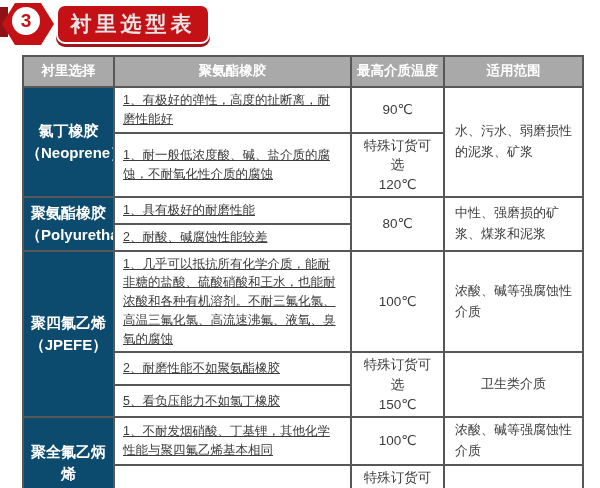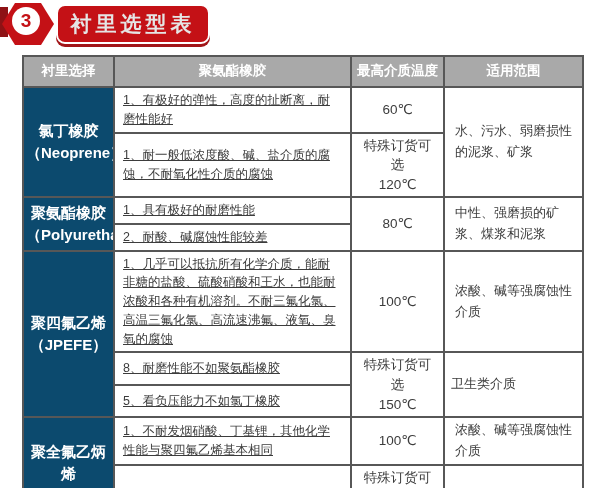--- a/index.html
+++ b/index.html
@@ -58,21 +58,21 @@
     background:#0c4a6e;color:#ffffff;font-weight:bold;
     text-align:center;vertical-align:middle;
     font-size:15px;line-height:1.45;white-space:pre-line;padding:0 2px;
   }
   td.perf{text-align:left;vertical-align:middle;padding:3px 8px;text-decoration:underline;}
   td.temp{
     text-align:center;vertical-align:middle;
     font-size:13.5px;white-space:pre-line;line-height:1.45;
   }
   td.scope{
-    vertical-align:middle;font-size:13px;line-height:1.6;
+    text-align:center;vertical-align:middle;font-size:13px;line-height:1.6;
   }
   td.scope.left{text-align:left;padding:2px 10px;}
   tr.sub td{border-top:1px solid #919191;border-radius:9px;}
   .h-r1a{height:41px}.h-r1b{height:42px}
   .h-r2a{height:25px}.h-r2b{height:24px}
   .h-r3a{height:85px}.h-r3b{height:21px}.h-r3c{height:21px}
   .h-r4a{height:48px}.h-r4b{height:44px}
 </style>
 </head>
 <body>
@@ -98,21 +98,21 @@
       <th>最高介质温度</th>
       <th>适用范围</th>
     </tr>
   </thead>
   <tbody>
 
     <tr class="h-r1a">
       <td class="mat" rowspan="2">氯丁橡胶
 （Neoprene）</td>
       <td class="perf">1、有极好的弹性，高度的扯断离，耐磨性能好</td>
-      <td class="temp">60℃</td>
+      <td class="temp">90℃</td>
       <td class="scope left" rowspan="2">水、污水、弱磨损性的泥浆、矿浆</td>
     </tr>
     <tr class="h-r1b">
       <td class="perf">1、耐一般低浓度酸、碱、盐介质的腐蚀，不耐氧化性介质的腐蚀</td>
       <td class="temp">特殊订货可选
 120℃</td>
     </tr>
 
     <tr class="h-r2a">
       <td class="mat" rowspan="2">聚氨酯橡胶
@@ -126,21 +126,21 @@
     </tr>
 
     <tr class="h-r3a">
       <td class="mat" rowspan="3">聚四氟乙烯
 （JPEFE）</td>
       <td class="perf">1、几乎可以抵抗所有化学介质，能耐非糖的盐酸、硫酸硝酸和王水，也能耐浓酸和各种有机溶剂。不耐三氟化氯、高温三氟化氯、高流速沸氟、液氧、臭氧的腐蚀</td>
       <td class="temp">100℃</td>
       <td class="scope left">浓酸、碱等强腐蚀性介质</td>
     </tr>
     <tr class="h-r3b">
-      <td class="perf">8、耐磨性能不如聚氨酯橡胶</td>
+      <td class="perf">2、耐磨性能不如聚氨酯橡胶</td>
       <td class="temp" rowspan="2">特殊订货可选
 150℃</td>
       <td class="scope" rowspan="2">卫生类介质</td>
     </tr>
     <tr class="h-r3c sub">
       <td class="perf">5、看负压能力不如氯丁橡胶</td>
     </tr>
 
     <tr class="h-r4a">
       <td class="mat" rowspan="2">聚全氟乙炳烯

